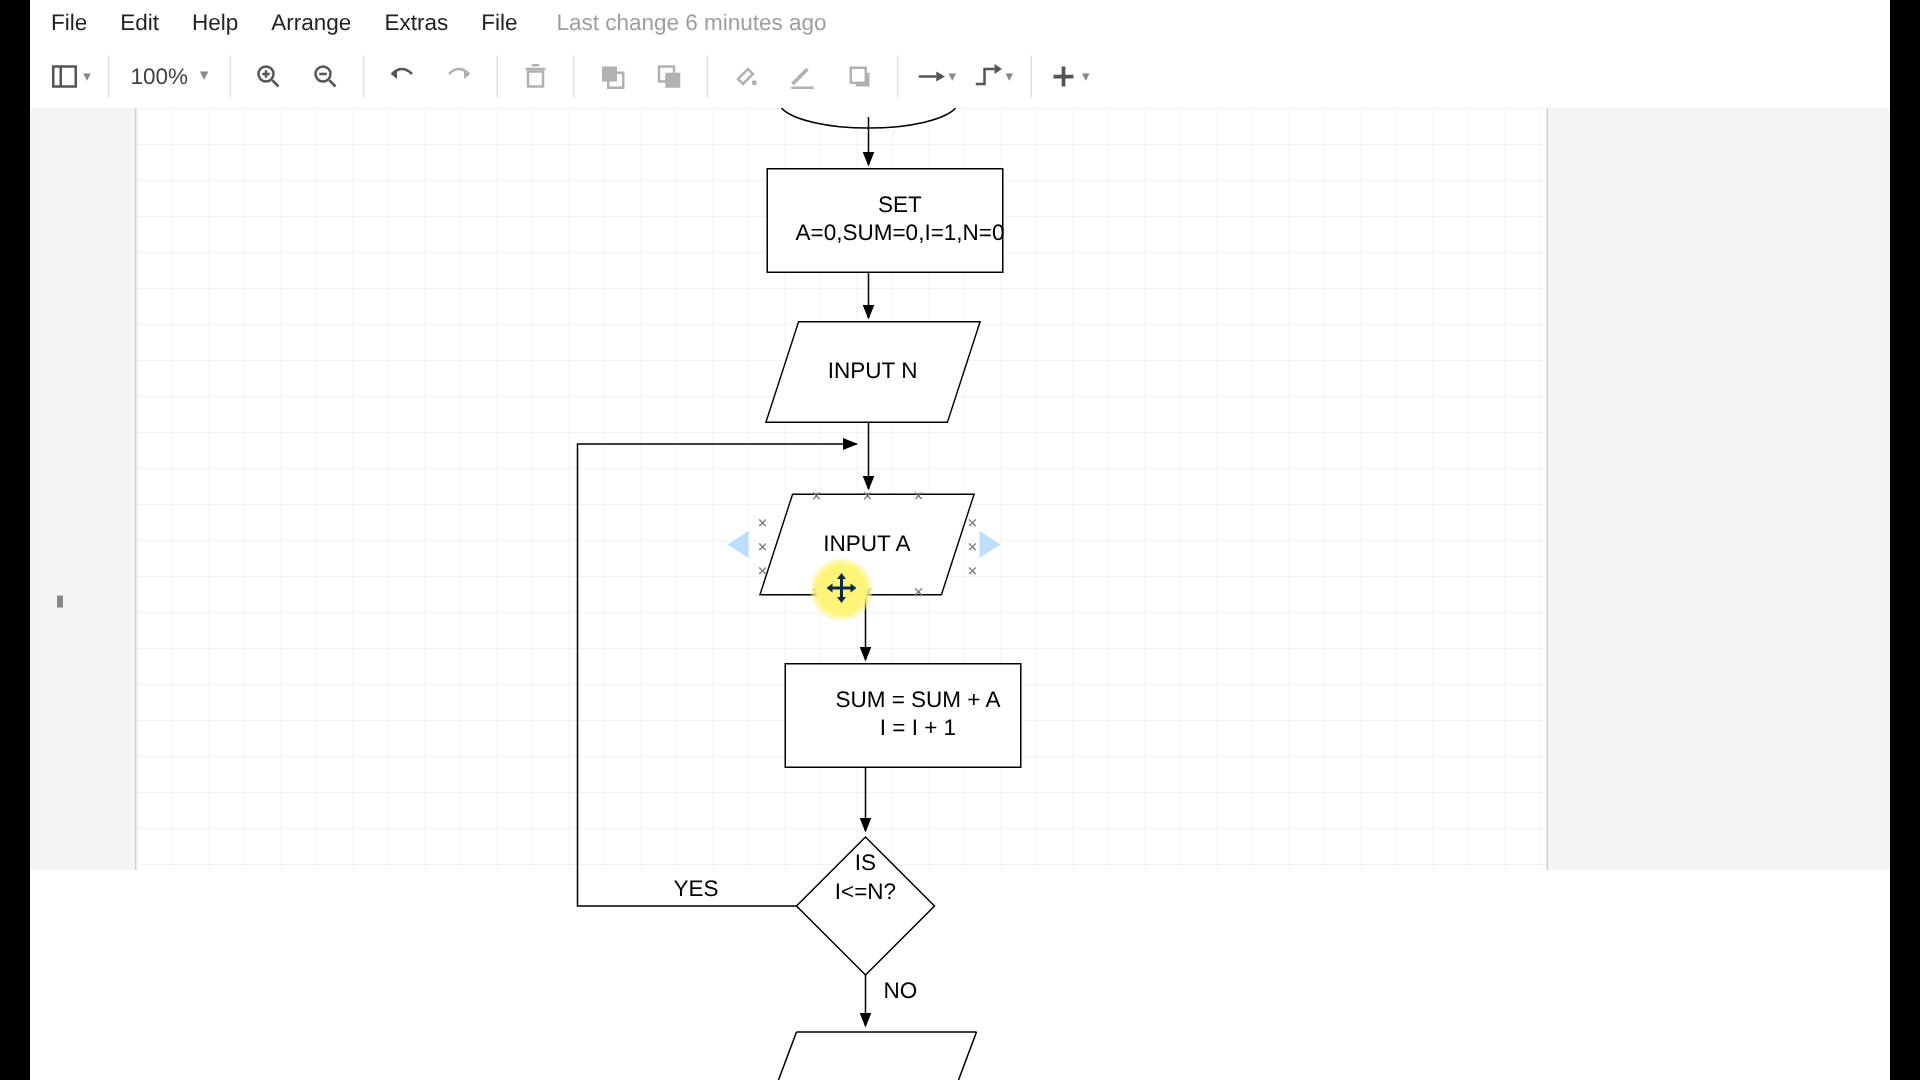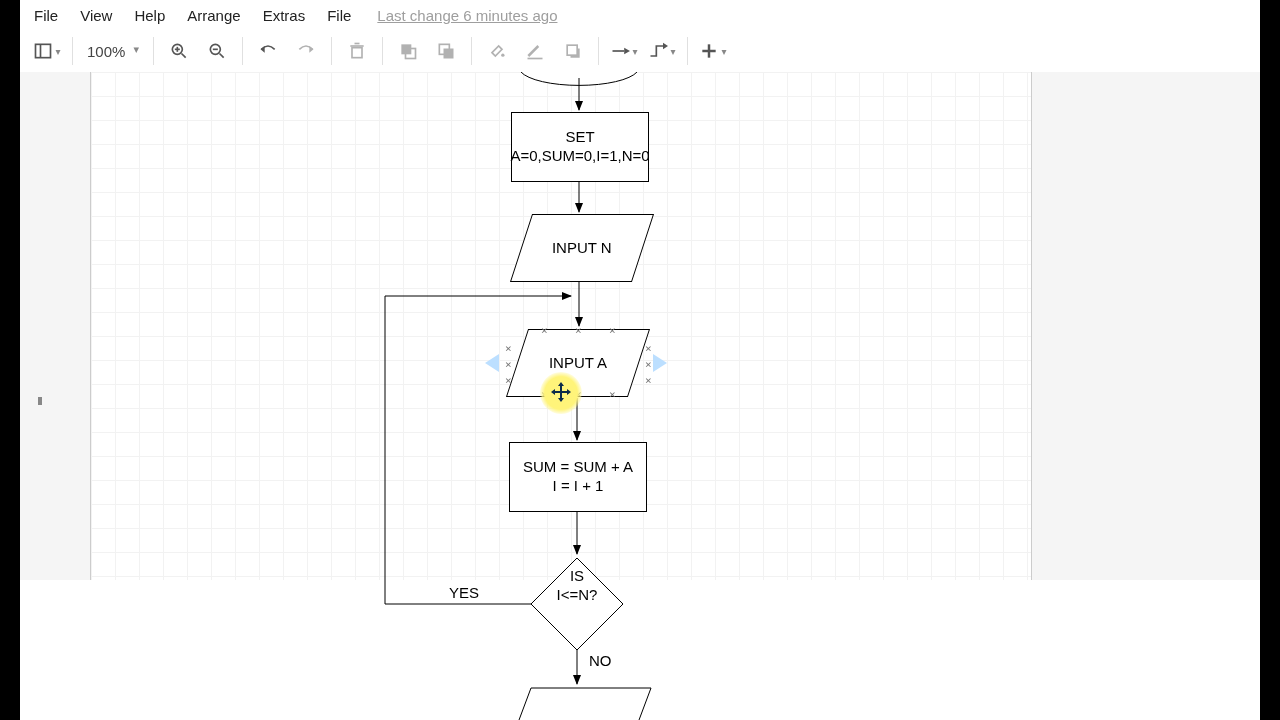--- a/index.html
+++ b/index.html
@@ -4,21 +4,21 @@
 <style>
   html,body{margin:0;padding:0;font-family:Arial,Helvetica,sans-serif;background:#000;}
   .app{width:1280px;height:720px;background:#fff;position:relative;overflow:hidden;margin:0 auto;}
   .letterbox-l,.letterbox-r{position:absolute;top:0;width:20px;height:720px;background:#000;}
   .letterbox-l{left:0;} .letterbox-r{right:0;}
   .main{position:absolute;left:20px;top:0;width:1240px;height:580px;background:#fff;}
 
   
   .menubar{height:30px;display:flex;align-items:center;padding:0 14px;font-size:15px;color:#222;}
   .menubar span{margin-right:22px;cursor:pointer;}
-  .menubar .status{color:#9e9e9e;cursor:default;margin-left:4px;text-decoration:underline;}
+  .menubar .status{color:#9e9e9e;cursor:default;margin-left:4px;}
 
   
   .toolbar{height:42px;border-bottom:1px solid #e5e5e5;display:flex;align-items:center;padding:0 8px;}
   .tbtn{width:30px;height:30px;margin:0 4px;display:flex;align-items:center;justify-content:center;color:#555;cursor:pointer;border-radius:2px;}
   .tbtn svg{width:20px;height:20px;}
   .sep{width:1px;height:28px;background:#e0e0e0;margin:0 6px;}
   .zoom{display:flex;align-items:flex-start;font-size:15px;color:#444;margin:0 8px;}
   .zoom .drop{margin-left:8px;color:#888;font-size:11px;}
   .disabled{opacity:.45;}
 
@@ -28,21 +28,21 @@
   .grid{position:absolute;inset:0;
     background-image:linear-gradient(#f2f2f2 1px,transparent 1px),linear-gradient(90deg,#f2f2f2 1px,transparent 1px);
     background-size:24px 24px;}
   .ruler-tab{position:absolute;left:18px;top:325px;width:4px;height:8px;background:#888;}
 
   
   .diagram{position:absolute;inset:0;}
   .diagram svg{position:absolute;left:0;top:0;}
 
   .shape{position:absolute;background:#fff;font-size:15px;line-height:1.25;text-align:center;display:flex;align-items:center;justify-content:center;}
-  .rect{border:1px solid #000;}
+  .rect{border:1px solid #000;padding-left:20px;}
   .para{border:1px solid #000;transform:skewX(-18deg);}
   .para .txt{transform:skewX(18deg);}
   .selected-handles{position:absolute;}
   .handle{position:absolute;color:#777;font-size:11px;font-family:monospace;}
   .hint-arrow{position:absolute;width:0;height:0;}
   .hint-left{border-top:9px solid transparent;border-bottom:9px solid transparent;border-right:14px solid #bcdfff;}
   .hint-right{border-top:9px solid transparent;border-bottom:9px solid transparent;border-left:14px solid #bcdfff;}
   .highlight{position:absolute;width:42px;height:42px;background:radial-gradient(circle,#fff47a 0%,#fff47a 55%,rgba(255,244,122,0)75%);border-radius:50%;}
   .move-cursor{position:absolute;width:20px;height:20px;}
   .move-cursor svg{width:20px;height:20px;}
@@ -51,21 +51,21 @@
 </head>
 <body>
 
 <div class="app">
   <div class="letterbox-l"></div>
     <div class="letterbox-r"></div>
   <div class="main">
 
     <div class="menubar">
       <span>File</span>
-      <span>View</span>
+      <span>Edit</span>
       <span>Help</span>
       <span>Arrange</span>
       <span>Extras</span>
       <span>File</span>
       <span class="status">Last change 6 minutes ago</span>
     </div>
 
     <div class="toolbar">
       <div class="tbtn">
         <svg viewBox="0 0 24 24">
@@ -241,21 +241,21 @@
           <div class="hint-arrow hint-left" style="left:394px;top:282px;"></div>
           <div class="hint-arrow hint-right" style="left:562px;top:282px;"></div>
 
           <div class="highlight" style="left:449px;top:300px;"></div>
           <div class="move-cursor" style="left:460px;top:310px;">
             <svg viewBox="0 0 20 20">
                 <polygon points="10,0 13,4 11,4 11,9 16,9 16,7 20,10 16,13 16,11 11,11 11,16 13,16 10,20 7,16 9,16 9,11 4,11 4,13 0,10 4,7 4,9 9,9 9,4 7,4" fill="#0b2a4a"></polygon>
               </svg>
           </div>
 
-          <div class="shape rect" style="left:418px;top:370px;width:136px;height:68px;">
+          <div class="shape rect" style="left:432px;top:370px;width:136px;height:68px;">
             <div style="white-space:pre;">SUM = SUM + A
 I = I + 1</div>
           </div>
 
           <div class="shape" style="left:456px;top:494px;width:60px;height:40px;background:transparent;white-space:pre;">IS
 I&lt;=N?</div>
 
           <div class="label" style="left:358px;top:512px;">YES</div>
           <div class="label" style="left:498px;top:580px;">NO</div>
 

